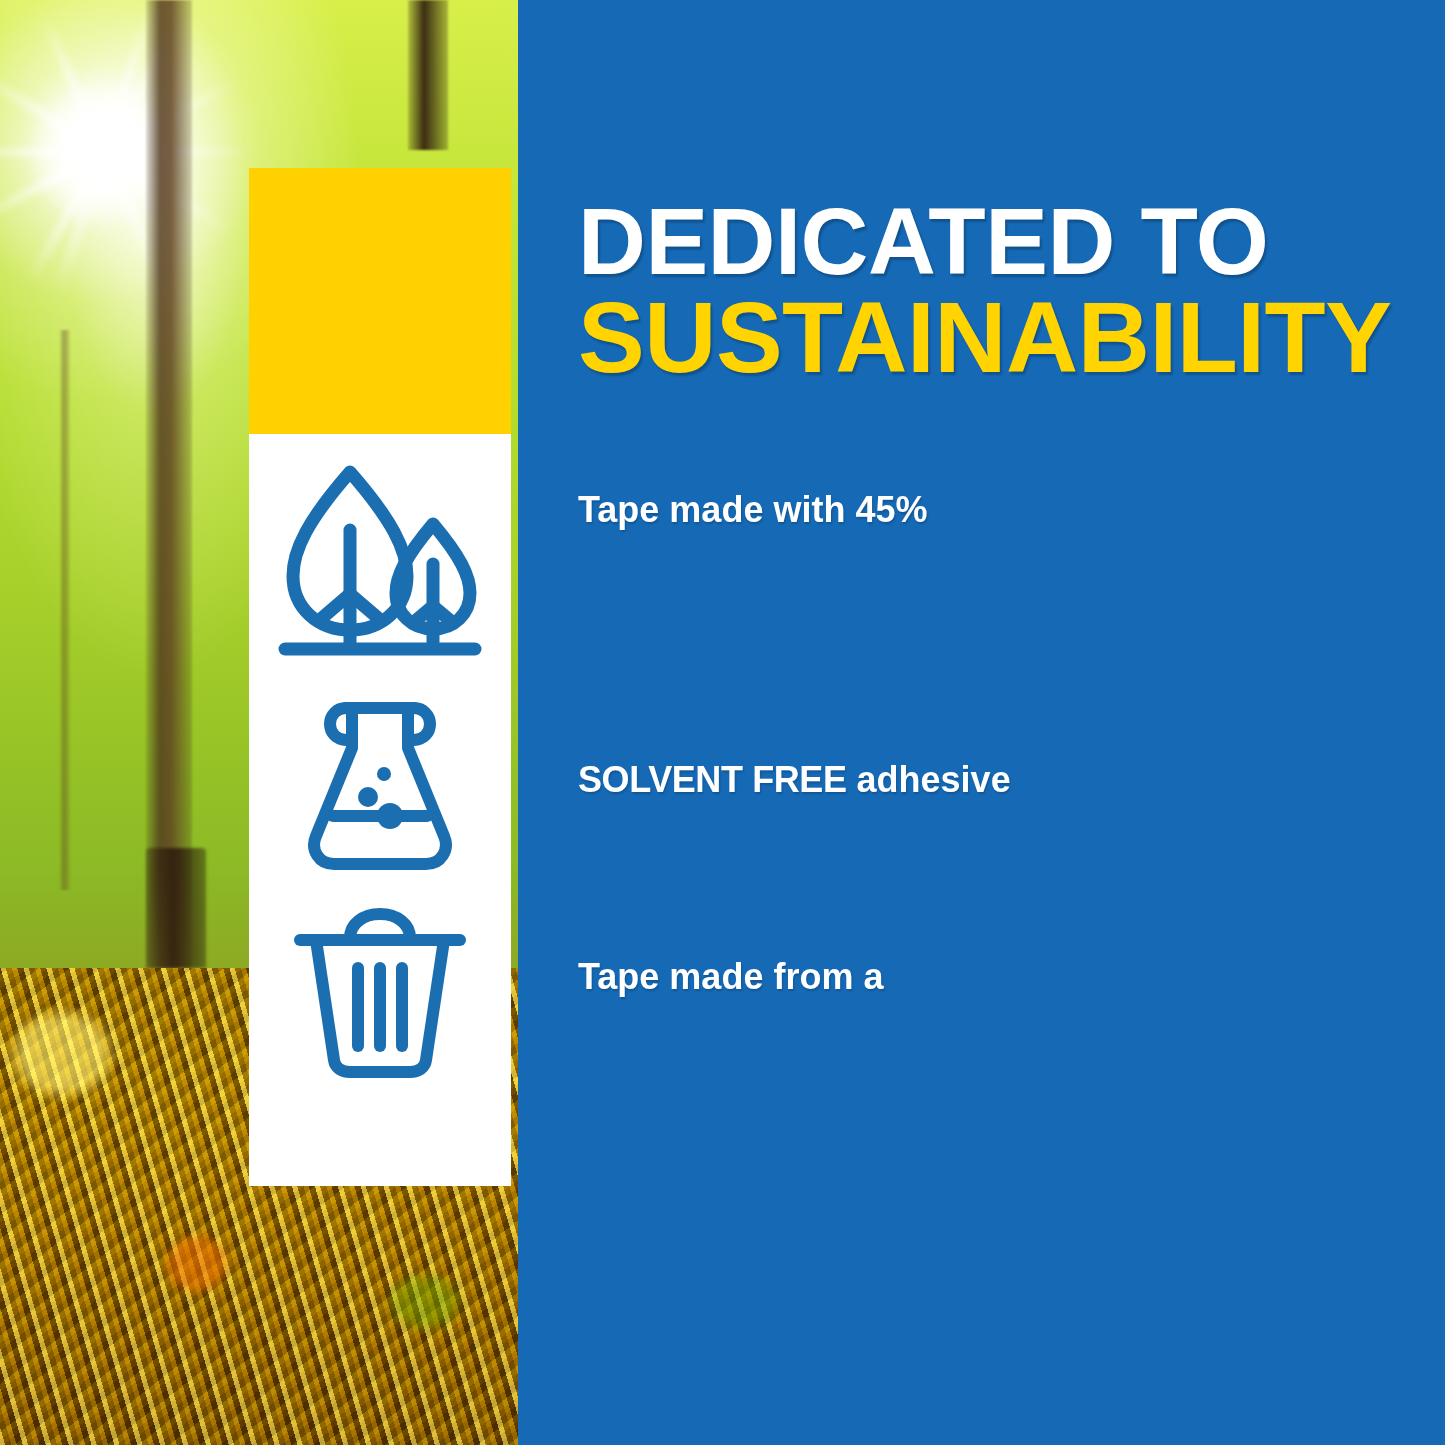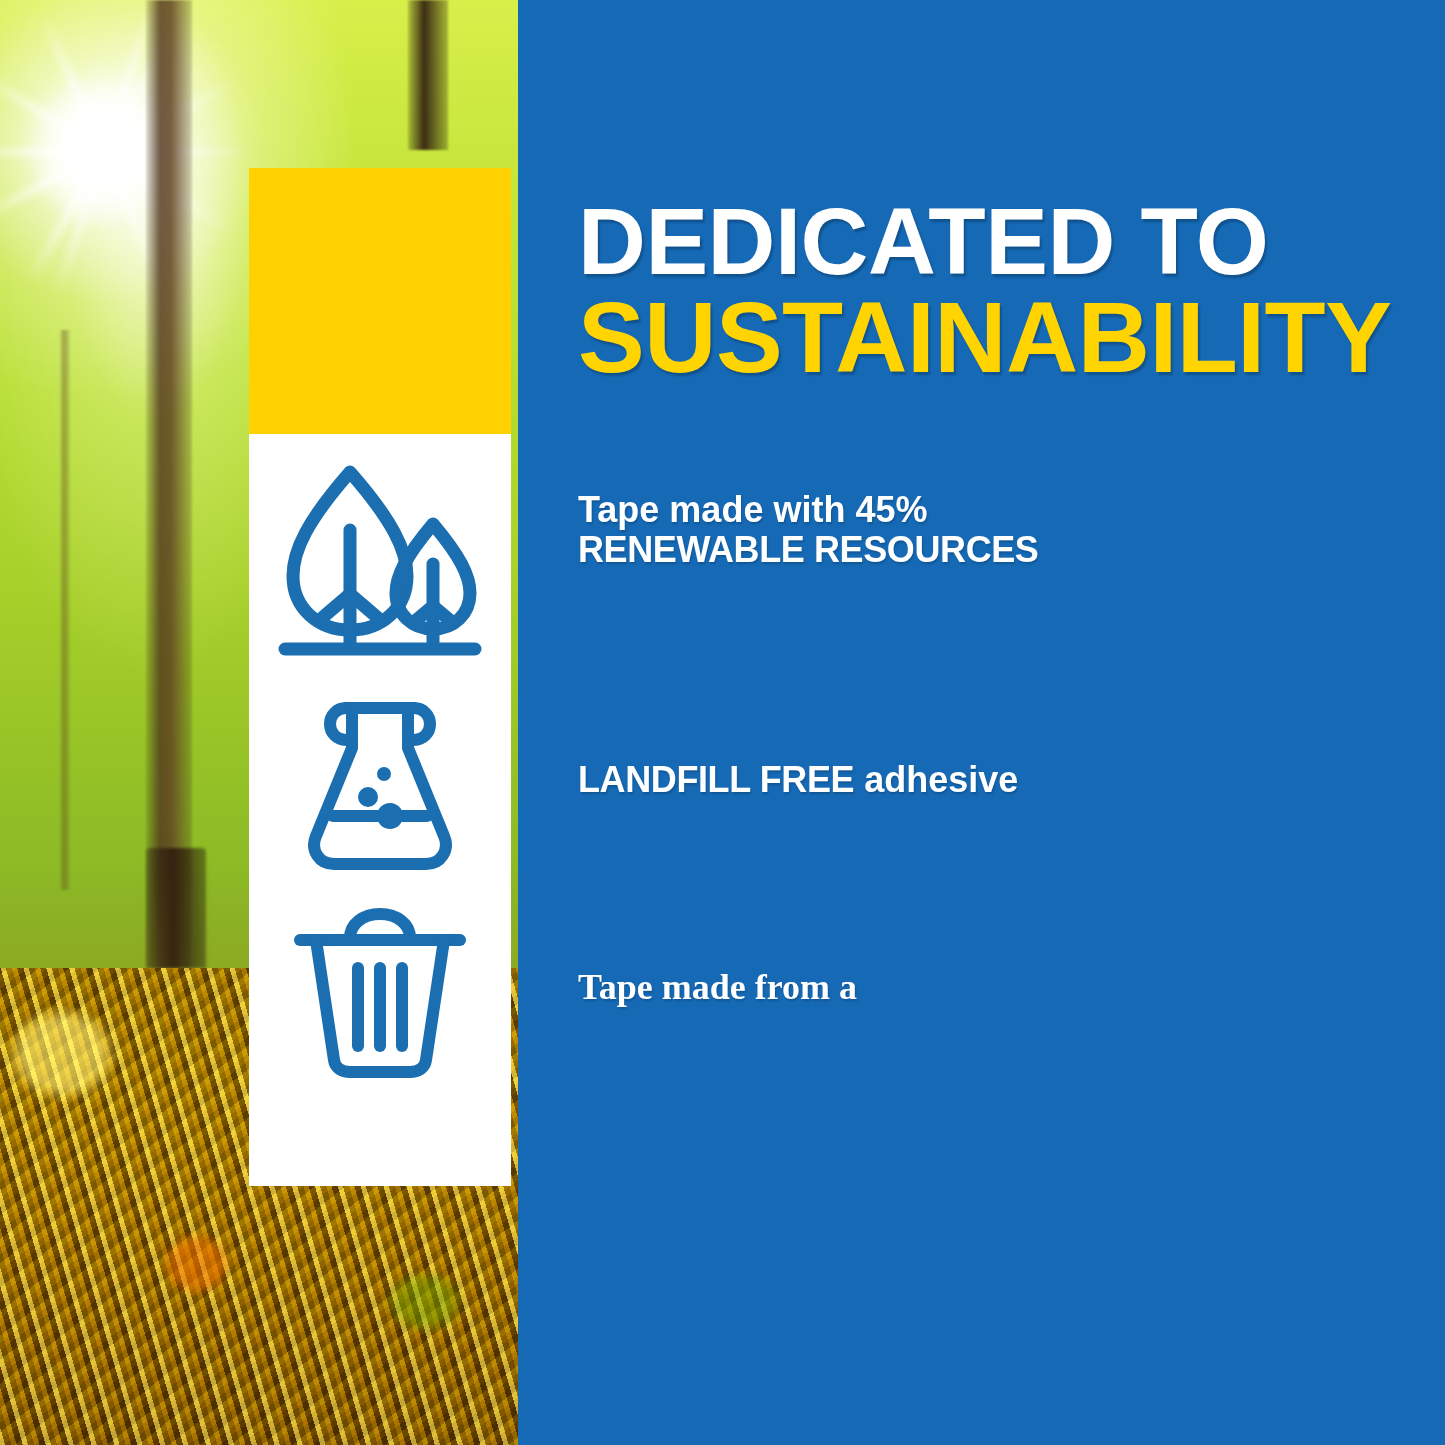--- a/index.html
+++ b/index.html
@@ -156,21 +156,21 @@
     font-size: 36px;
     line-height: 1.1;
     white-space: nowrap;
     text-shadow: 1px 2px 2px rgba(0,0,0,0.18);
   }
   .bullet .reg { font-weight: 700; }
   .bullet .bold { font-weight: 700; font-stretch: condensed; letter-spacing: -0.4px; }
   .bullet .inline { display: block; }
   .b1 { position: absolute; left: 0; top: 0; }
   .b2 { position: absolute; left: 0; top: 270px; }
-  .b3 { position: absolute; left: 0; top: 478px; font-family: Liberation Serif, serif; }
+  .b3 { position: absolute; left: 0; top: 467px; }
 </style>
 </head>
 <body>
 
 <div id="canvas">
 
   <div class="photo">
     <div class="canopy"></div>
     <div class="ray r1"></div>
     <div class="ray r2"></div>
@@ -238,26 +238,25 @@
 
     <div class="headline">
       <div class="line l1">DEDICATED TO</div>
       <div class="line l2">SUSTAINABILITY</div>
     </div>
 
     <div class="bullets">
 
       <div class="bullet b1">
         <span class="reg">Tape made with 45%</span>
-        <span class="bold">RENEWABLE RESOURCES</span>
       </div>
 
       <div class="bullet b2">
         <span class="inline">
-          <span class="bold" style="display:inline;">LANDFILL FREE</span><span class="reg" style="display:inline;"> adhesive</span>
+          <span class="bold" style="display:inline;">SOLVENT FREE</span><span class="reg" style="display:inline;"> adhesive</span>
         </span>
       </div>
 
       <div class="bullet b3">
         <span class="reg">Tape made from a</span>
       </div>
 
     </div>
   </div>
 

